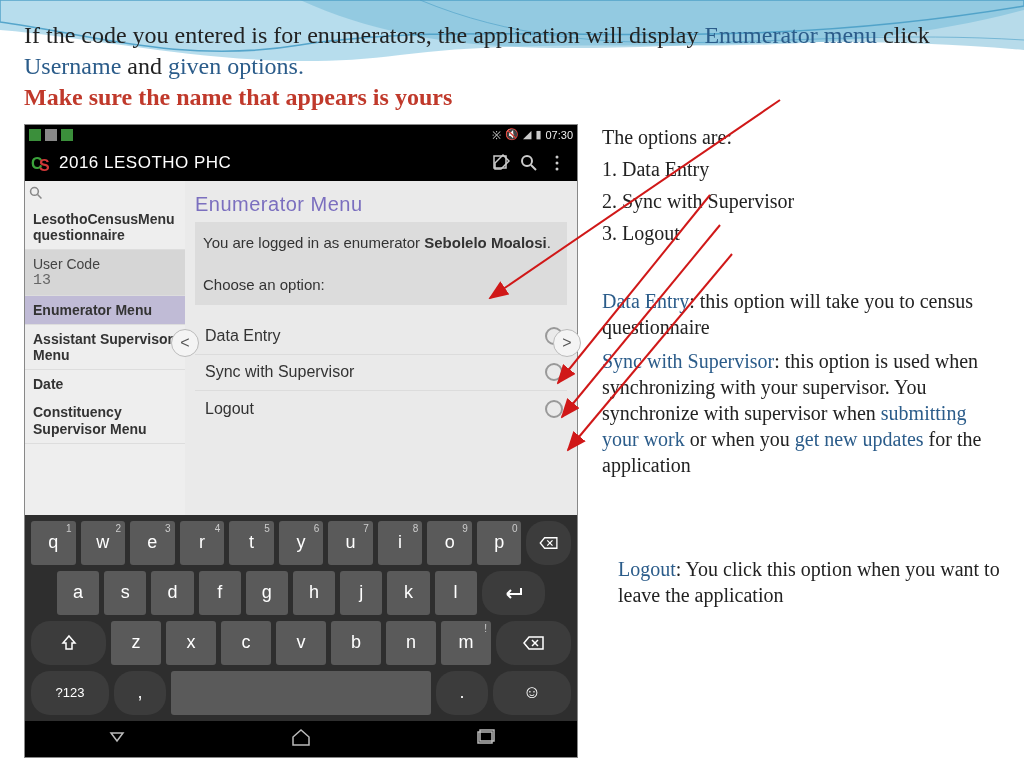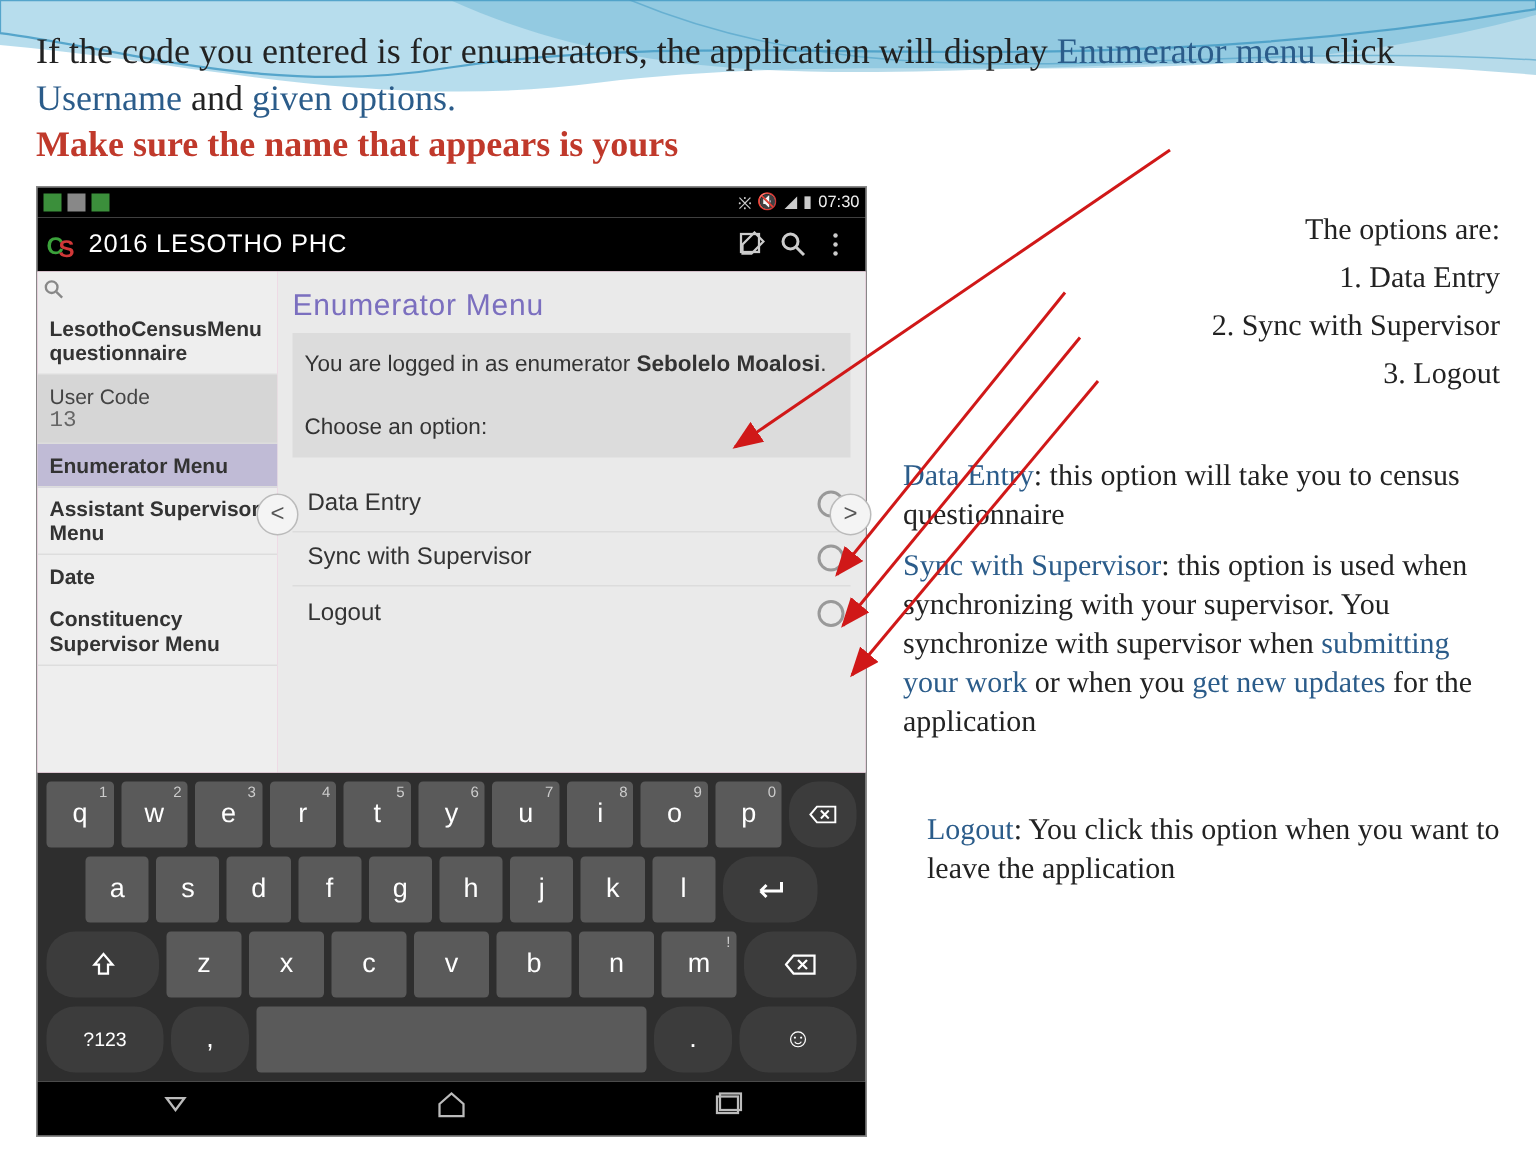--- a/index.html
+++ b/index.html
@@ -63,26 +63,26 @@
   .key .hint { position:absolute; top:2px; right:4px; font-size:10px; color:#ccc; }
   .key.dark { background:#3c3c3c;border-radius:19px; }
   .key.wide { flex:1.5; }
   .key.space { flex:5; background:#5a5a5a; }
   .key.wider { flex:1.5; }
   
   .navbar { height:36px; background:#000; display:flex; align-items:center; justify-content:space-around; }
   .nav-icon { color:#bbb; }
   
   
-  .rightcol .optlist { margin-top:16px;text-align:right; }
+  .rightcol .optlist { margin-top:0; }
   .rightcol p { margin:0 0 6px 0; }
   .rightcol .blue { color:#2b5c8a; }
   .blk-de { margin-top:42px; }
   .blk-sync { margin-top:8px; }
-  .blk-logout { position:absolute; top:416px; left:40px; }
+  .blk-logout { position:absolute; top:432px; left:40px; }
   
   
   .annot { position:absolute; top:0; left:0; width:1024px; height:768px; pointer-events:none; z-index:5; }
 </style>
 </head>
 <body>
 
 <svg class="wave" viewBox="0 0 1024 90" preserveAspectRatio="none">
   <path d="M0,0 L1024,0 L1024,10 C800,70 600,30 400,55 C250,75 120,40 0,30 Z" fill="#a5d4e8" opacity="0.8"></path>
   <path d="M300,0 C500,90 700,20 1024,50 L1024,0 Z" fill="#6fb8d6" opacity="0.5"></path>

